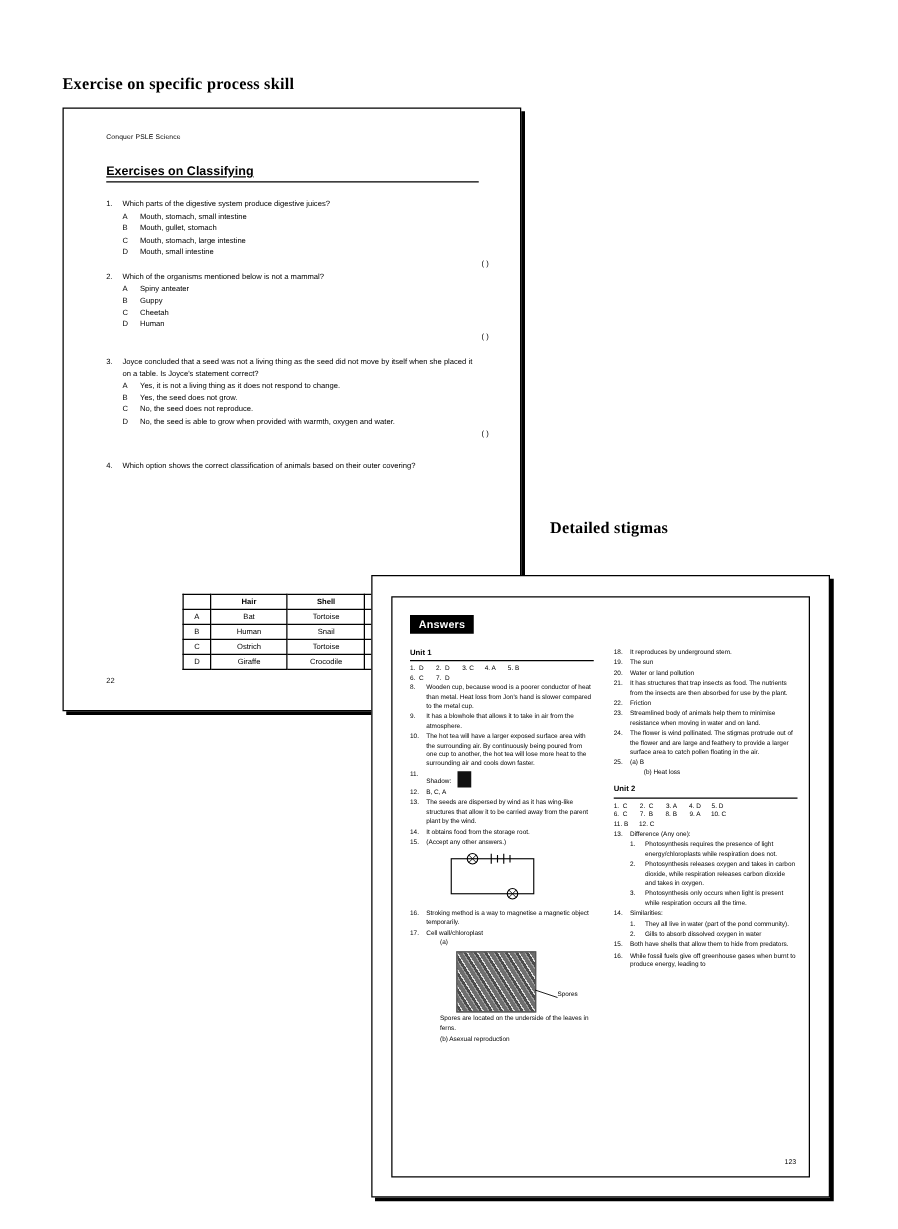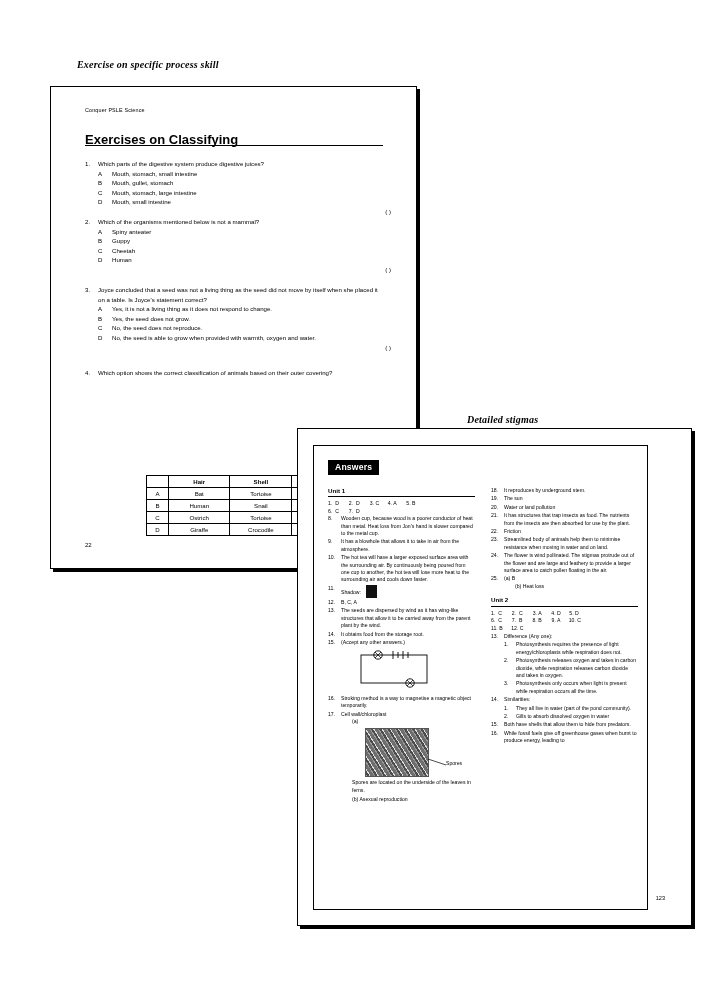--- a/index.html
+++ b/index.html
@@ -2,47 +2,45 @@
 <html><head>
 <meta charset="utf-8">
 <style>
   html,body{margin:0;padding:0;background:#ffffff;}
   body{width:718px;height:983px;position:relative;font-family:"Liberation Sans",sans-serif;color:#000;}
 
   
   .caption{
     position:absolute;
     font-family:"Liberation Serif",serif;
-    font-style:italic;
     font-weight:bold;
-    font-size:10px;
+    font-size:13px;
     letter-spacing:.2px;
     white-space:nowrap;
-    margin-left:27px;
   }
   #cap-left{left:50px;top:59px;}
   #cap-right{left:440px;top:414px;}
 
   
   .sheet{
     position:absolute;
     background:#ffffff;
     border:1px solid #000;
     box-shadow:3px 3px 0 #000;
     overflow:hidden;
   }
   #sheet-left{left:50px;top:86px;width:365px;height:481px;}
-  #sheet-right{left:297px;top:428px;width:365px;height:496px;padding-left:28px;}
+  #sheet-right{left:297px;top:460px;width:365px;height:496px;}
 
   
   .wk-head{
     position:absolute;left:34px;top:20px;font-size:5.4px;letter-spacing:.15px;
   }
   .wk-title{
-    position:absolute;left:34px;top:45px;font-size:13px;font-weight:bold;
+    position:absolute;left:34px;top:45px;font-size:10px;font-weight:bold;
     text-decoration:underline;
   }
   .wk-rule{
     position:absolute;left:34px;top:58px;width:298px;height:1px;background:#000;
   }
   .q{position:absolute;left:34px;width:300px;font-size:6.1px;line-height:9.6px;}
   .q .num{position:absolute;left:0;top:0;width:12px;}
   .q .stem{display:block;margin-left:13px;}
   .opt{position:relative;margin-left:13px;}
   .opt .lab{position:absolute;left:0;top:0;}

